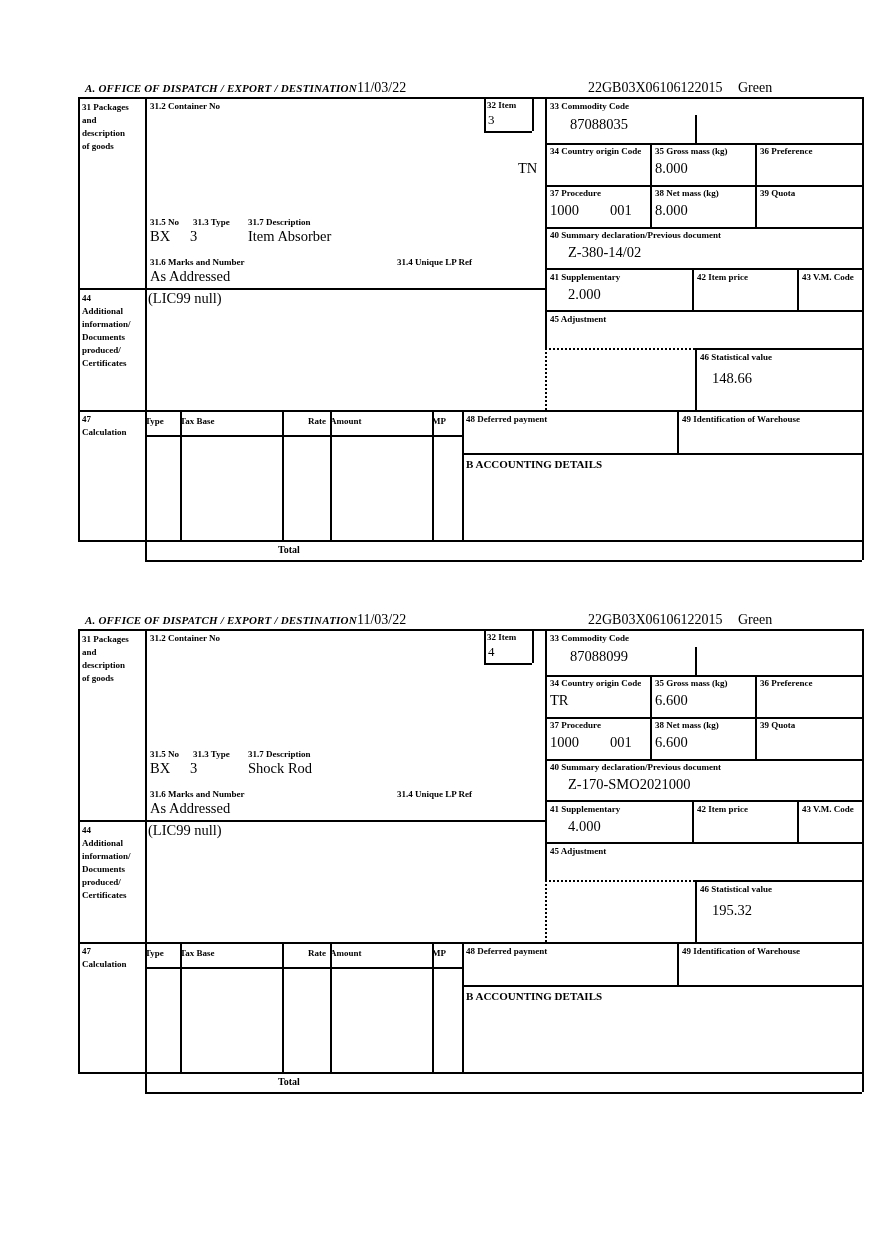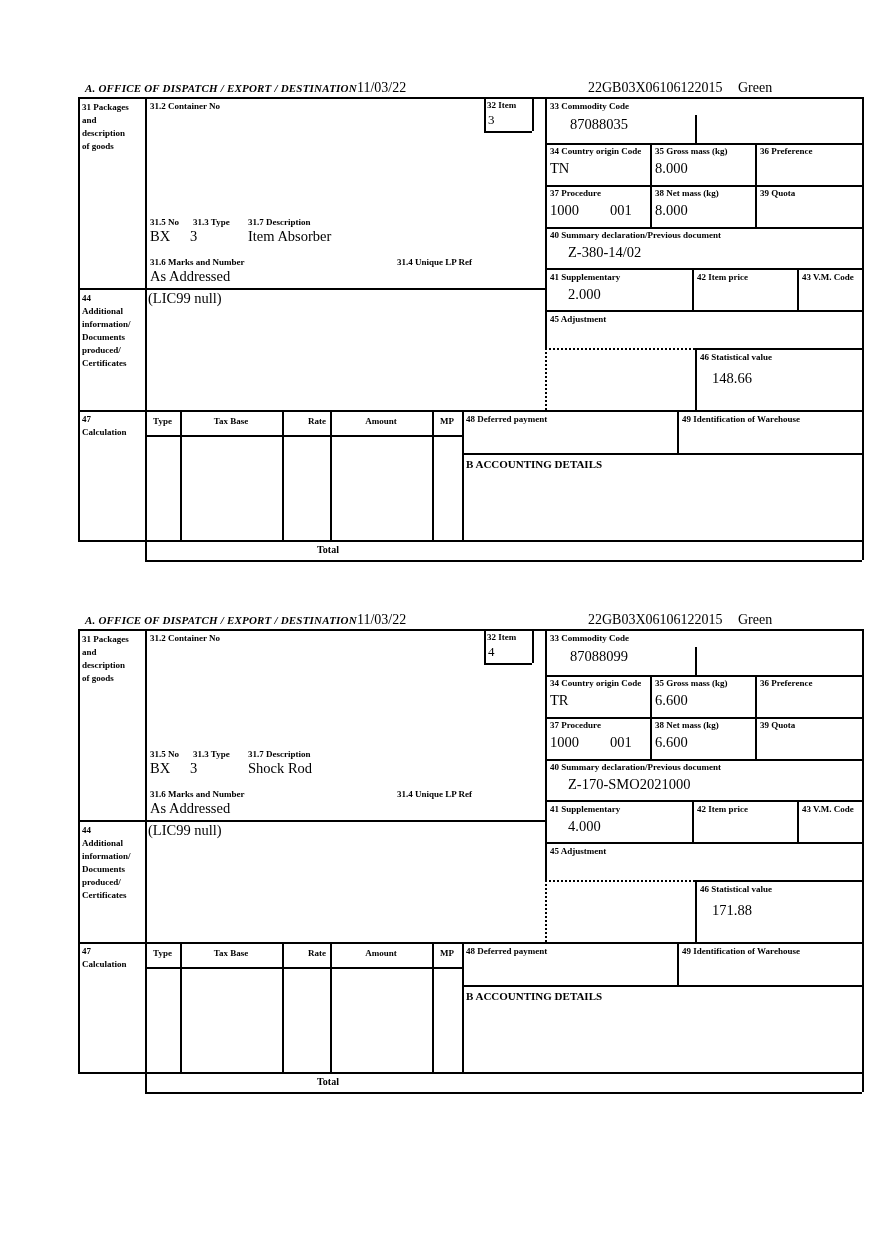--- a/index.html
+++ b/index.html
@@ -8,21 +8,21 @@
   .hl{position:absolute;height:0;border-top:2px solid #000;}
   .vl{position:absolute;width:0;border-left:2px solid #000;}
   .hd{position:absolute;height:0;border-top:2px dotted #000;}
   .vd{position:absolute;width:0;border-left:2px dotted #000;}
   .lbl{position:absolute;font-size:9px;font-weight:bold;line-height:11px;white-space:nowrap;}
   .ml{white-space:pre-line;line-height:13px;}
   .val{position:absolute;font-size:14.5px;line-height:15px;white-space:nowrap;}
   .hdrA{position:absolute;font-size:11px;font-weight:bold;letter-spacing:.2px;white-space:nowrap;font-style:italic;}
   .hdrV{position:absolute;font-size:14px;white-space:nowrap;}
   .bbold{position:absolute;font-size:11px;font-weight:bold;white-space:nowrap;}
-  .cc{text-align:center;}
+  .cc{text-align:left;}
   .rr{text-align:right;}
   .small{font-size:13px;}
   .tot{position:absolute;font-size:10px;font-weight:bold;}
 </style>
 </head>
 <body>
 
 <div class="sec" style="top: 80px;">
 
   <div class="hdrA" style="left:85px;top:2px;">A.  OFFICE OF DISPATCH / EXPORT / DESTINATION</div>
@@ -95,21 +95,21 @@
   <div class="val" style="left:248px;top:149px;">Item Absorber</div>
   <div class="lbl" style="left:150px;top:177px;">31.6 Marks and Number</div>
   <div class="lbl" style="left:397px;top:177px;">31.4 Unique LP Ref</div>
   <div class="val" style="left:150px;top:189px;">As Addressed</div>
 
   <div class="val" style="left:148px;top:211px;">(LIC99 null)</div>
 
   <div class="lbl" style="left:550px;top:21px;">33 Commodity Code</div>
   <div class="val" style="left:570px;top:37px;">87088035</div>
   <div class="lbl" style="left:550px;top:66px;">34 Country origin Code</div>
-  <div class="val" style="left:550px;top:81px;">TN</div>
+  <div class="val" style="left:518px;top:81px;">TN</div>
   <div class="lbl" style="left:655px;top:66px;">35 Gross mass (kg)</div>
   <div class="val" style="left:655px;top:81px;">8.000</div>
   <div class="lbl" style="left:760px;top:66px;">36 Preference</div>
   <div class="lbl" style="left:550px;top:108px;">37 Procedure</div>
   <div class="val" style="left:550px;top:123px;">1000</div>
   <div class="val" style="left:610px;top:123px;">001</div>
   <div class="lbl" style="left:655px;top:108px;">38 Net mass (kg)</div>
   <div class="val" style="left:655px;top:123px;">8.000</div>
   <div class="lbl" style="left:760px;top:108px;">39 Quota</div>
   <div class="lbl" style="left:550px;top:150px;">40 Summary declaration/Previous document</div>
@@ -225,21 +225,21 @@
   <div class="val" style="left:655px;top:123px;">6.600</div>
   <div class="lbl" style="left:760px;top:108px;">39 Quota</div>
   <div class="lbl" style="left:550px;top:150px;">40 Summary declaration/Previous document</div>
   <div class="val" style="left:568px;top:165px;">Z-170-SMO2021000</div>
   <div class="lbl" style="left:550px;top:192px;">41 Supplementary</div>
   <div class="val" style="left:568px;top:207px;">4.000</div>
   <div class="lbl" style="left:697px;top:192px;">42 Item price</div>
   <div class="lbl" style="left:802px;top:192px;">43 V.M. Code</div>
   <div class="lbl" style="left:550px;top:234px;">45 Adjustment</div>
   <div class="lbl" style="left:700px;top:272px;">46 Statistical value</div>
-  <div class="val" style="left:712px;top:291px;">171.88</div>
+  <div class="val" style="left:712px;top:291px;">195.32</div>
 
   <div class="lbl cc" style="left:145px;top:336px;width:35px;">Type</div>
   <div class="lbl cc" style="left:180px;top:336px;width:102px;">Tax Base</div>
   <div class="lbl rr" style="left:282px;top:336px;width:44px;">Rate</div>
   <div class="lbl cc" style="left:330px;top:336px;width:102px;">Amount</div>
   <div class="lbl cc" style="left:432px;top:336px;width:30px;">MP</div>
   <div class="tot cc" style="left:278px;top:464px;width:100px;">Total</div>
 
   <div class="lbl" style="left:466px;top:334px;">48 Deferred payment</div>
   <div class="lbl" style="left:682px;top:334px;">49 Identification of Warehouse</div>

